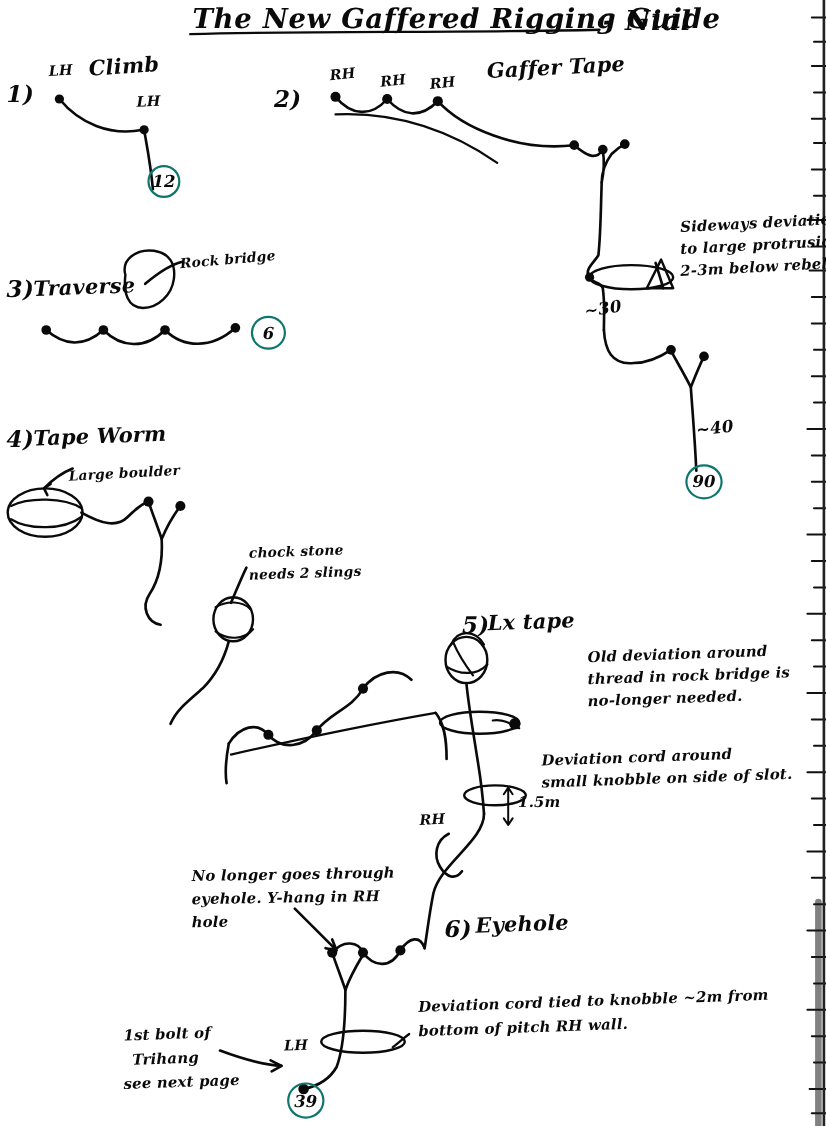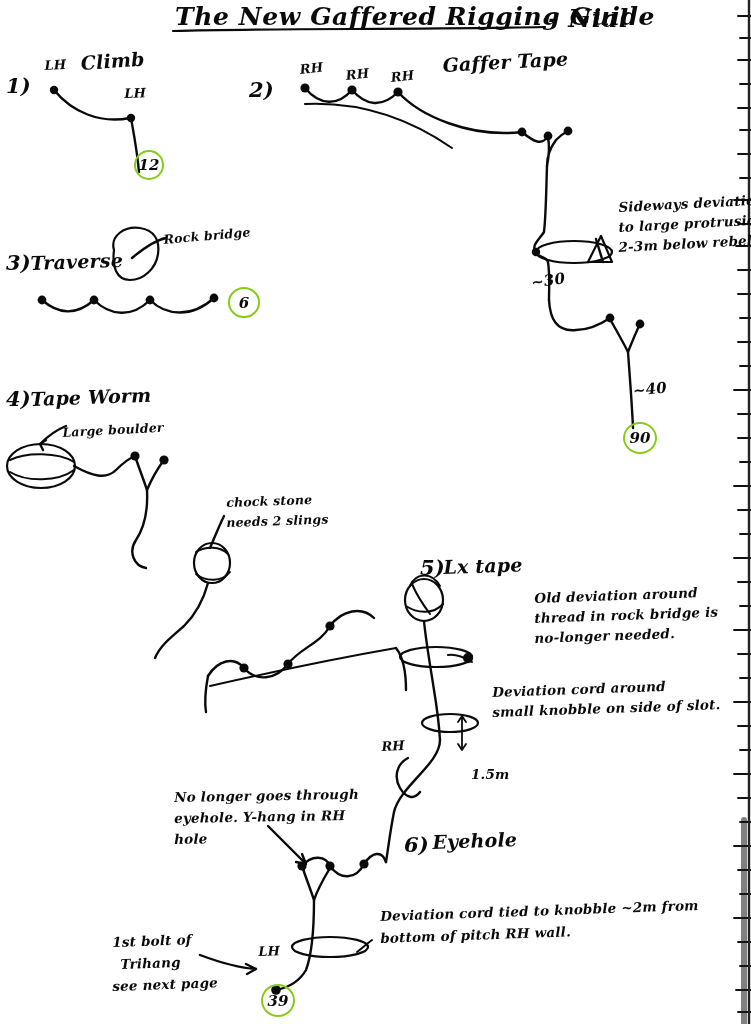--- a/index.html
+++ b/index.html
@@ -38,21 +38,21 @@
     letter-spacing: 0.6px;
   }
   .secnum { font-size: 21px; }
   .heading { font-size: 19px; }
   .anno { font-size: 13.5px; }
   .anno-sm { font-size: 12.5px; }
   .tag { font-size: 13px; }
   .depth { font-size: 15px; }
   .circled {
     position: absolute;
-    border: 2px solid #84cc16;
+    border: 2px solid #0f766e;
     border-radius: 50%;
     display: flex;
     align-items: center;
     justify-content: center;
     font-family: "DejaVu Serif", serif;
     font-style: italic;
     font-weight: 700;
     font-size: 15px;
     color: #0a0a0a;
   }
@@ -281,21 +281,21 @@
   <div class="hand heading" style="left:443px; top:556px; transform:rotate(-2deg);">Lx tape</div>
 
   <div class="hand anno" style="left:534px; top:590px; transform:rotate(-2deg);">Old deviation around</div>
   <div class="hand anno" style="left:534px; top:610px; transform:rotate(-2deg);">thread in rock bridge is</div>
   <div class="hand anno" style="left:534px; top:630px; transform:rotate(-2deg);">no-longer needed.</div>
 
   <div class="hand anno" style="left:492px; top:684px; transform:rotate(-2deg);">Deviation cord around</div>
   <div class="hand anno" style="left:492px; top:704px; transform:rotate(-2deg);">small knobble on side of slot.</div>
 
   <div class="hand tag" style="left:381px; top:739px; transform:rotate(-3deg);">RH</div>
-  <div class="hand anno" style="left:471px; top:766px;">1.5m</div>
+  <div class="hand anno" style="left:471px; top:722px;">1.5m</div>
 
   <div class="hand secnum" style="left:404px; top:832px;">6)</div>
   <div class="hand heading" style="left:432px; top:831px; transform:rotate(-2deg);">Eyehole</div>
 
   <div class="hand anno" style="left:174px; top:789px; transform:rotate(-1deg);">No longer goes through</div>
   <div class="hand anno" style="left:174px; top:810px; transform:rotate(-1deg);">eyehole. Y-hang in RH</div>
   <div class="hand anno" style="left:174px; top:831px; transform:rotate(-1deg);">hole</div>
 
   <div class="hand anno" style="left:380px; top:908px; transform:rotate(-2deg);">Deviation cord tied to knobble ~2m from</div>
   <div class="hand anno" style="left:380px; top:930px; transform:rotate(-2deg);">bottom of pitch RH wall.</div>

